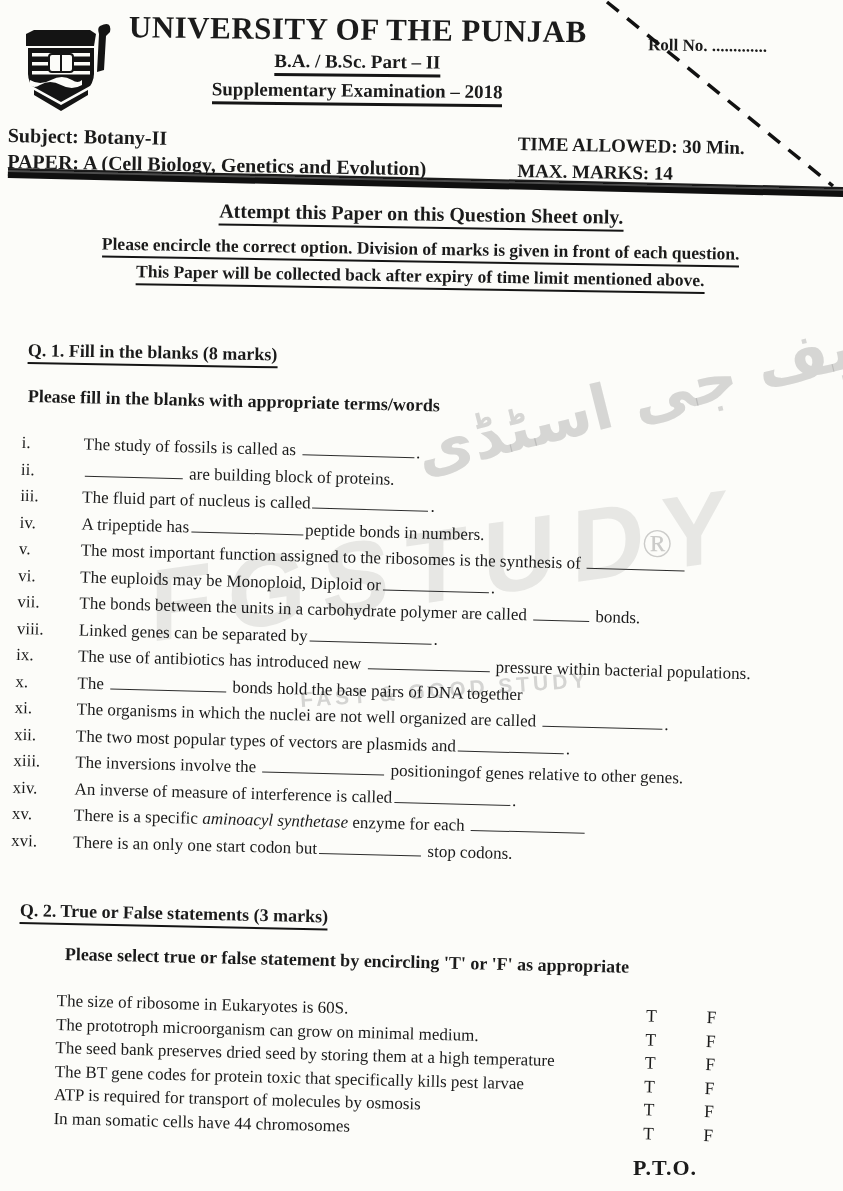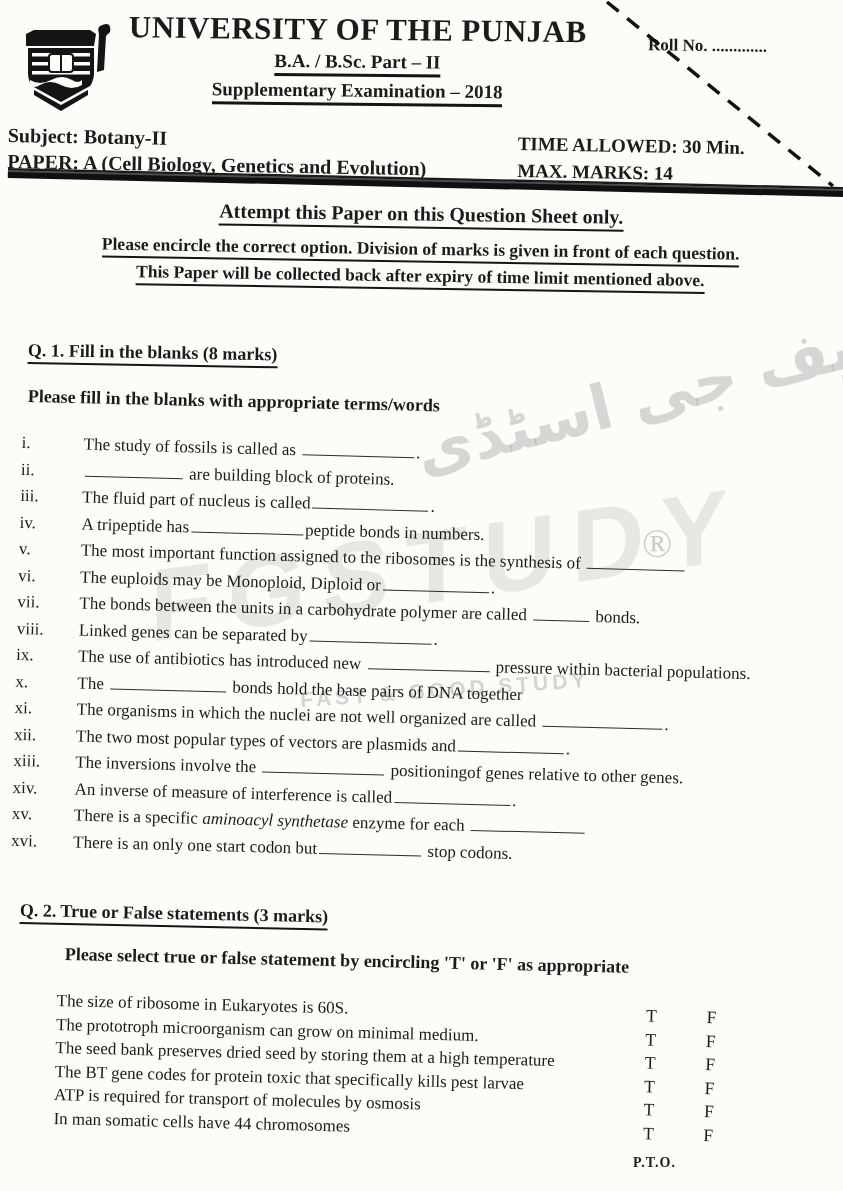--- a/index.html
+++ b/index.html
@@ -47,21 +47,21 @@
   .fill-row{display:flex;align-items:baseline;font-size:17px;line-height:26.5px;}
   .rn{flex:0 0 62px;}
   .itext{flex:0 1 700px;max-width:700px;}
   .blank{display:inline-block;height:13px;border-bottom:1.6px solid #2c2c2c;margin:0 2px;vertical-align:baseline;}
   .q2-title{left:20px;top:900px;font-size:18px;font-weight:bold;transform:rotate(1.2deg);transform-origin:left top;}
   .q2-subtitle{left:65px;top:944px;font-size:18px;font-weight:bold;transform:rotate(1.3deg);transform-origin:left top;}
   .q2-list{left:20px;top:988px;width:790px;transform:rotate(1.5deg);transform-origin:left top;}
   .tf-row{display:flex;align-items:baseline;font-size:17px;line-height:22.5px;padding-left:37px;}
   .tf-text{flex:0 0 565px;}
   .tf-mark{flex:0 0 60px;text-align:center;font-size:17.5px;}
-  .pto{left:633px;top:1155px;font-size:14px;font-weight:bold;letter-spacing:1px;}
+  .pto{left:633px;top:1155px;font-size:22px;font-weight:bold;letter-spacing:1px;}
   .logo{left:18px;top:20px;width:108px;height:110px;}
   .dash-svg{position:absolute;inset:0;z-index:2;pointer-events:none;}
 </style>
 </head>
 <body>
 
 <div class="page">
 
   <div class="wm wm-urdu">ایف جی اسٹڈی</div>
   <div class="wm wm-brand">FGSTUDY</div>

